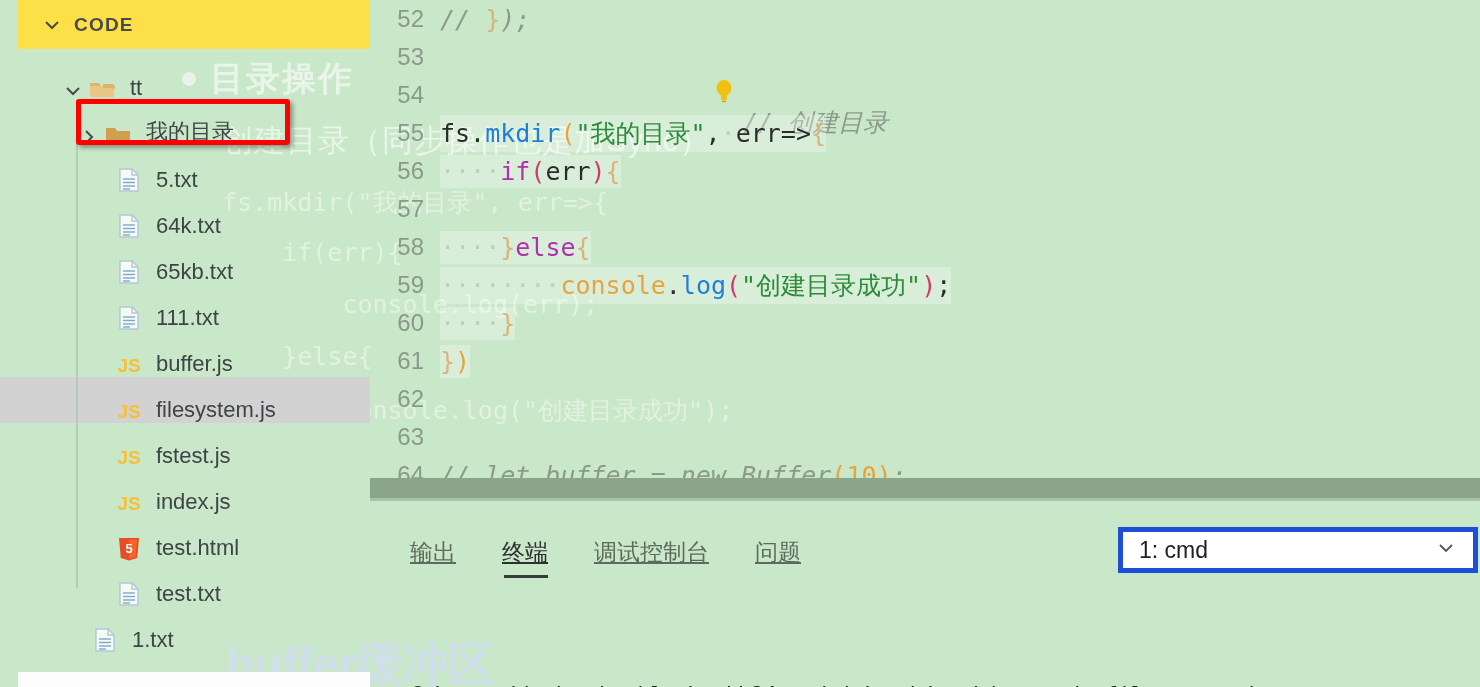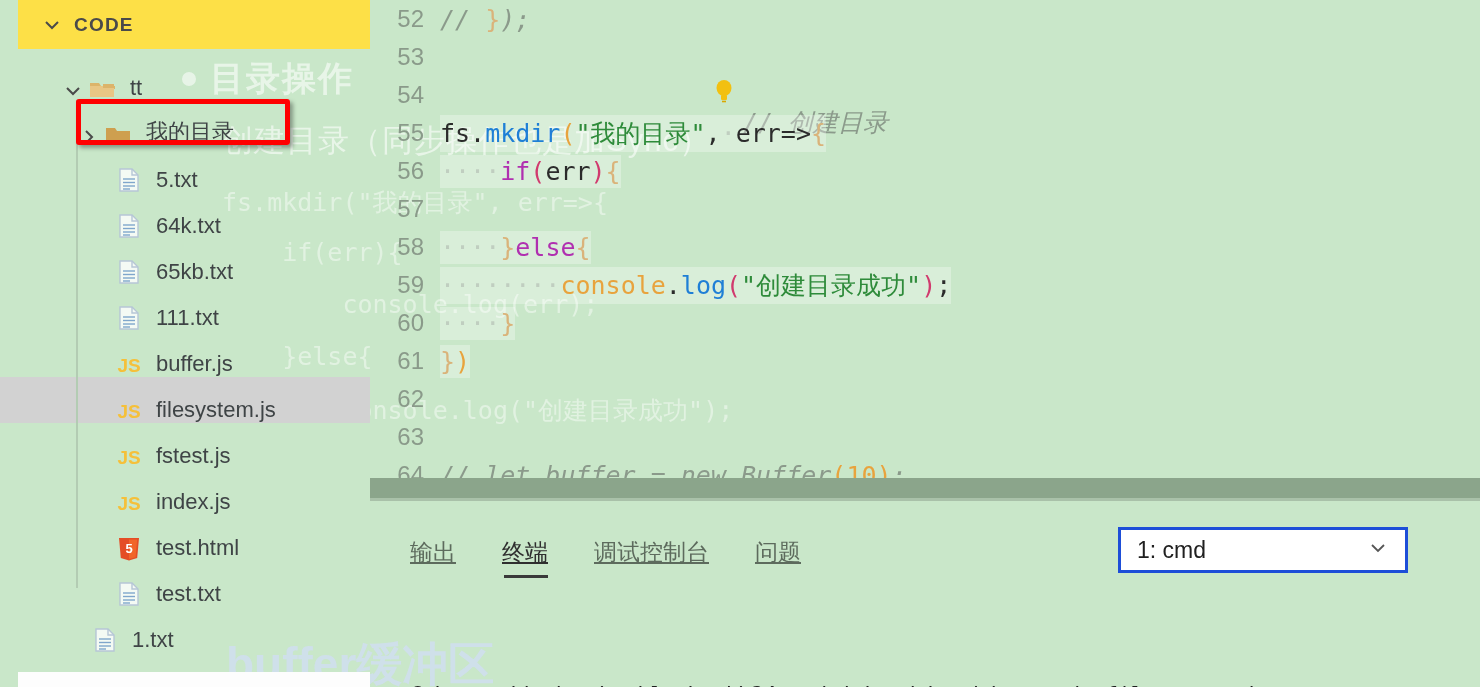--- a/index.html
+++ b/index.html
@@ -190,23 +190,23 @@
   }
   .panel-tab.active { color: #2f2f2f; }
   .panel-tab.active::after {
     content: "";
     position: absolute; left: 2px; bottom: 0;
     width: 44px; height: 3px;
     background: #3a3a3a;
   }
   .terminal-select {
     position: absolute; left: 748px; top: 26px;
-    width: 290px; height: 46px;
+    width: 360px; height: 46px;
     background: #ffffff;
-    border: 3px solid #1d4ed8;
+    border: 5px solid #1d4ed8;
     display: flex; align-items: center;
     padding: 0 16px;
     justify-content: space-between;
   }
   .terminal-select .sel-val { font-size: 23px; color: #202020; }
 
   .terminal-out {
     position: absolute; left: 40px; top: 118px;
     font-family: "DejaVu Sans Mono", monospace;
     font-size: 21px;

